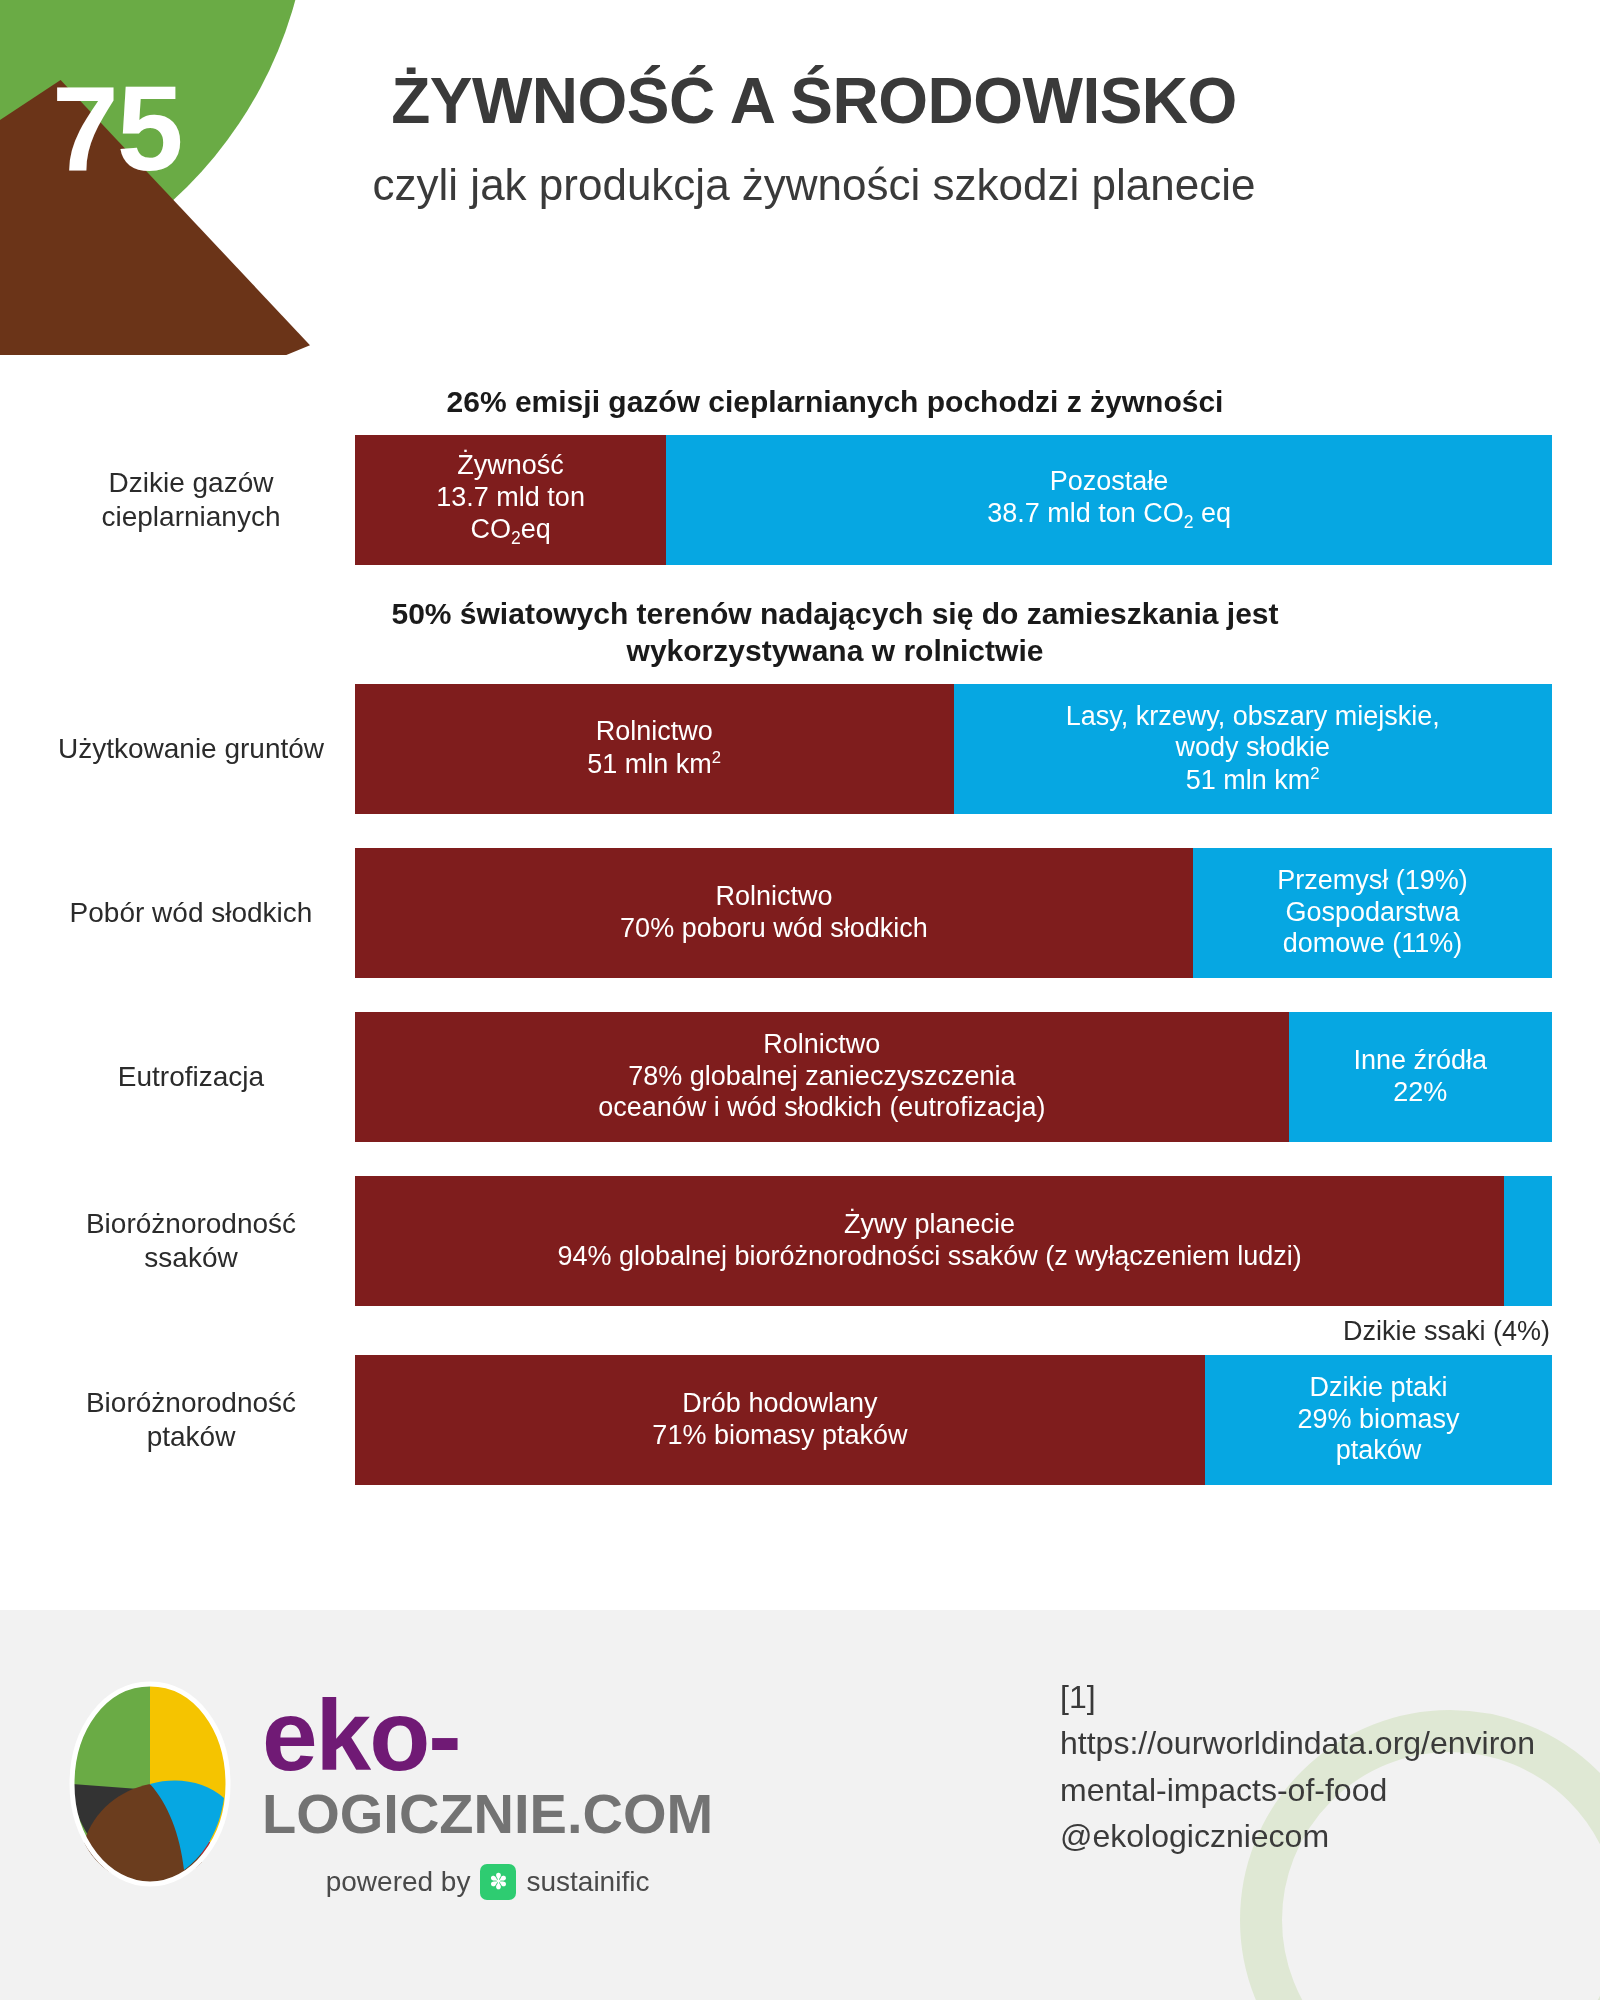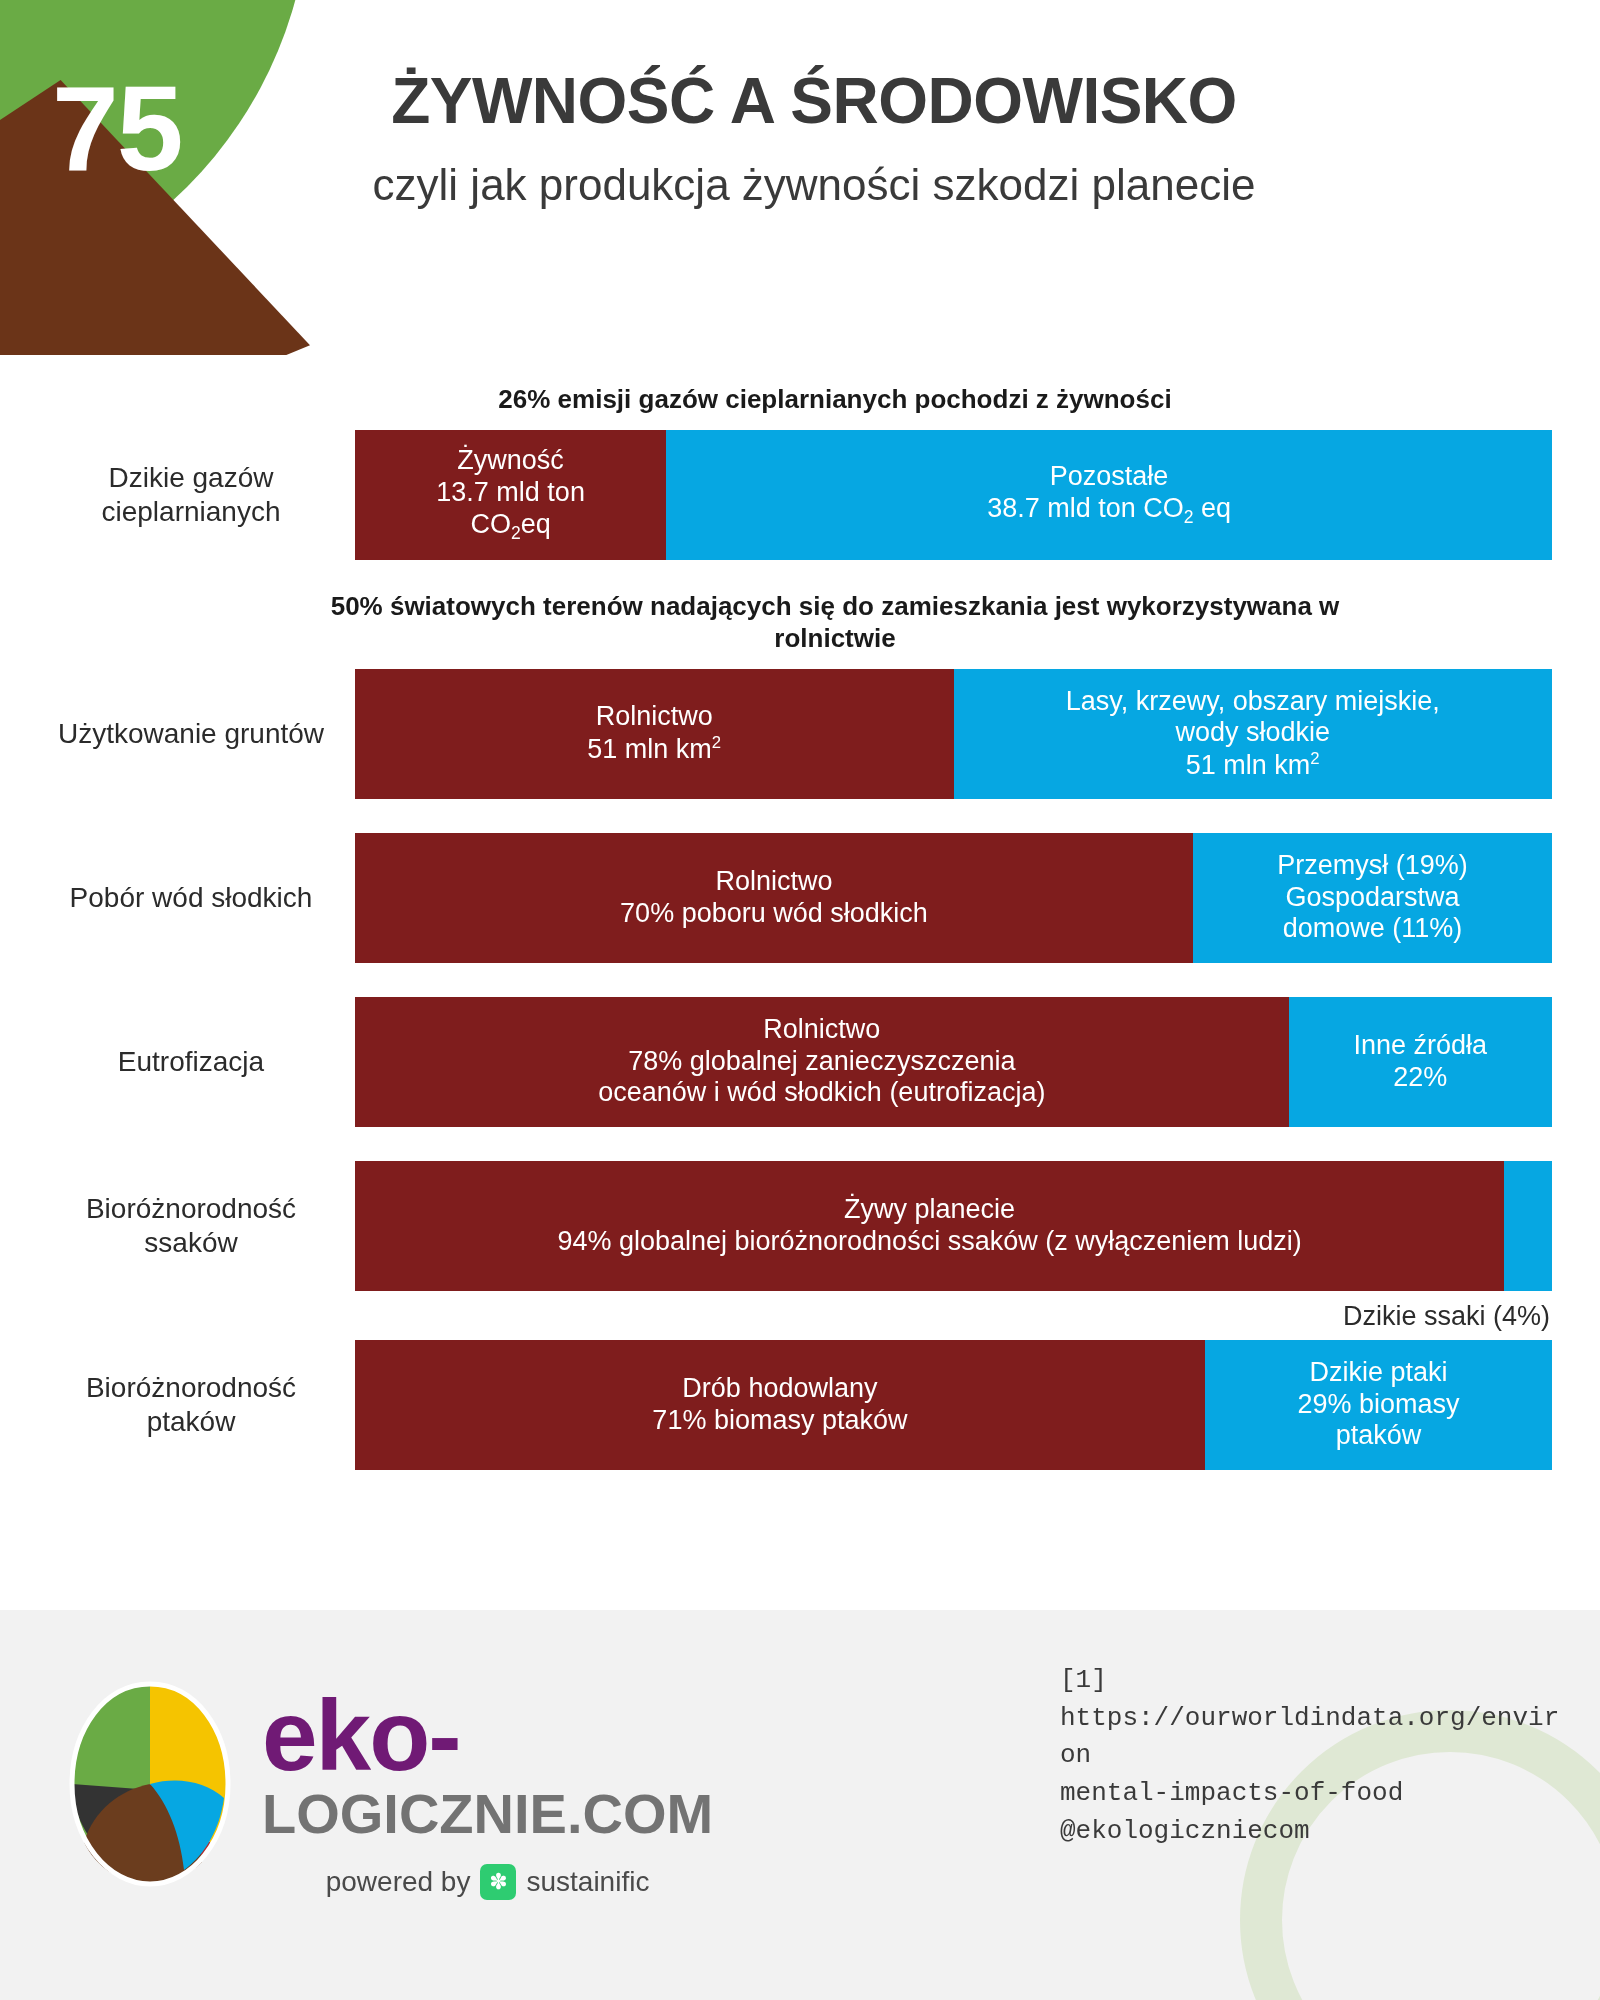--- a/index.html
+++ b/index.html
@@ -53,21 +53,21 @@
     margin:26px 0 0 0;text-align:center;line-height:1.1;
   }
 
   
   .chart{
     position:relative;
     padding:0 0 0 0;
   }
   .row-caption{
     text-align:center;
-    font-size:26px;font-weight:bold;color:#1a1a1a;
+    font-size:30px;font-weight:bold;color:#1a1a1a;
     line-height:1.25;
     margin:16px auto;
     width:1135px;
     padding-left:70px;
     box-sizing:border-box;
   }
   .bar-row{
     display:flex;
     align-items:center;
     width:1600px;
@@ -126,24 +126,23 @@
     overflow:hidden;
   }
   .foot-ring{
     position:absolute;right:-60px;bottom:-130px;
     width:420px;height:420px;border-radius:50%;
     border:42px solid #dfe8d4;
     box-sizing:border-box;
   }
   .source{
     position:absolute;
-    left:1060px;top:52px;width:510px;
-    font-size:26px;line-height:1.45;color:#3a3a3a;
+    left:1060px;top:64px;width:510px;
+    font-size:32px;line-height:1.45;color:#3a3a3a;
     word-break:break-word;
-    font-family:Liberation Mono, monospace;
   }
   .logo-area{
     position:absolute;left:60px;top:62px;
     display:flex;align-items:flex-start;
   }
   .logo-mark{
     width:180px;height:215px;position:relative;flex:0 0 180px;margin-right:22px;
   }
   .logo-text{padding-top:18px;}
   .logo-eko{

